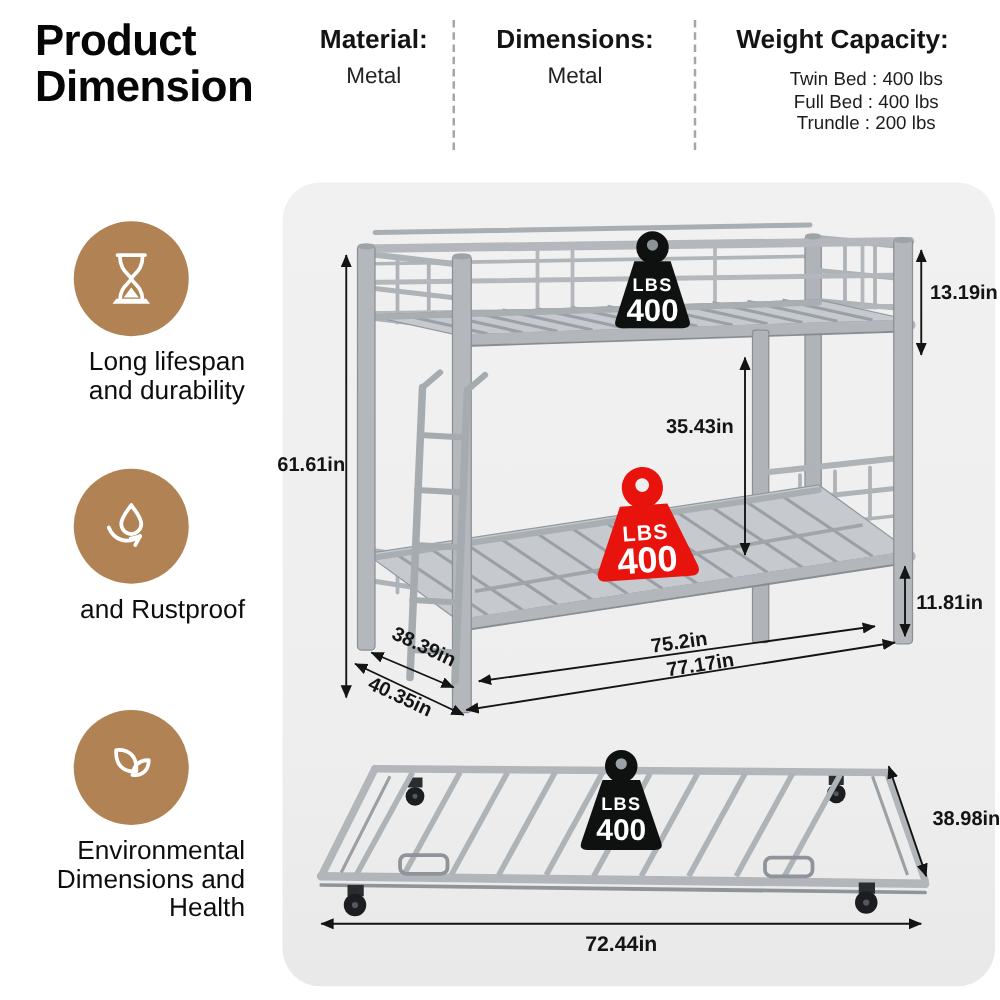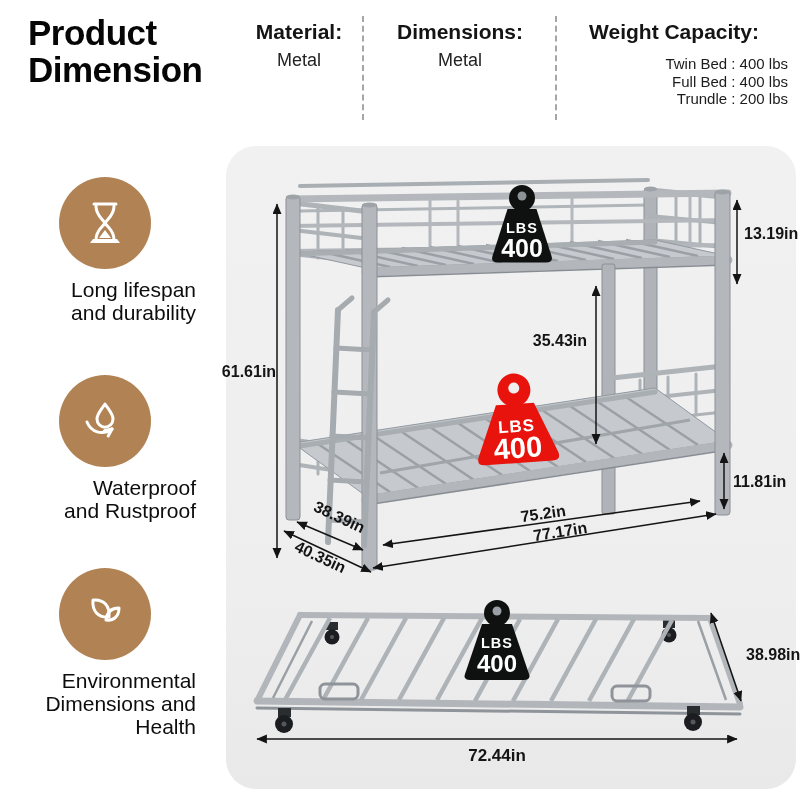--- a/index.html
+++ b/index.html
@@ -13,21 +13,21 @@
   
   .title{
     left:28px;top:14px;width:215px;
     font-size:35px;font-weight:700;line-height:1.06;color:#060606;
     letter-spacing:-0.5px;
   }
   .spec-col{top:20px;text-align:center;}
   .spec-col .spec-heading{font-size:21px;font-weight:bold;color:#141414;}
   .spec-col .spec-value{font-size:18px;color:#222;margin-top:6px;}
   .spec-divider{top:16px;height:104px;width:0;border-left:2px dashed #a2a7ac;}
-  .weight-lines{margin-top:11px;text-align:right;padding-left:38px;font-size:15px;line-height:1.17;color:#1c1c1c;}
+  .weight-lines{margin-top:11px;text-align:center;padding-left:38px;font-size:15px;line-height:1.17;color:#1c1c1c;}
   
   .feature{left:14px;width:182px;text-align:right;}
   .feature .disc{
     width:92px;height:92px;border-radius:50%;margin:0 auto;
     display:flex;align-items:center;justify-content:center;
   }
   .feature .flabel{margin-top:9px;font-size:21px;line-height:1.1;color:#0d0d0d;}
   
   .panel{
     left:226px;top:146px;width:570px;height:643px;border-radius:30px;
@@ -92,21 +92,20 @@
     <svg width="52" height="52" viewBox="0 0 52 52">
       <g stroke="#fff" stroke-width="3" fill="none" stroke-linecap="round" stroke-linejoin="round">
         <path d="M26,9 C22,15 18,19 18,24 a8,8.2 0 0 0 16,0 C34,19 30,15 26,9 Z"></path>
         <path d="M8,27 C12,37 23,41 33,34"></path>
         <path d="M33,34 L25.5,35.8"></path>
         <path d="M33,34 L29.2,41"></path>
       </g>
     </svg>
   </div>
   <div class="flabel">
-    <div>Waterproof</div>
     <div>and Rustproof</div>
   </div>
 </div>
 
 <div class="abs feature" style="top:568px;">
   <div class="disc" style="background:#b18354;">
     <svg width="52" height="52" viewBox="0 0 52 52">
       <g stroke="#fff" stroke-width="3" fill="none" stroke-linecap="round" stroke-linejoin="round">
         <path d="M14,12 C25,11 31,18 30,29 C19,30 13,23 14,12 Z"></path>
         <path d="M40,20 C40,28 35,33 27,32 C28,24 32,20 40,20 Z"></path>

